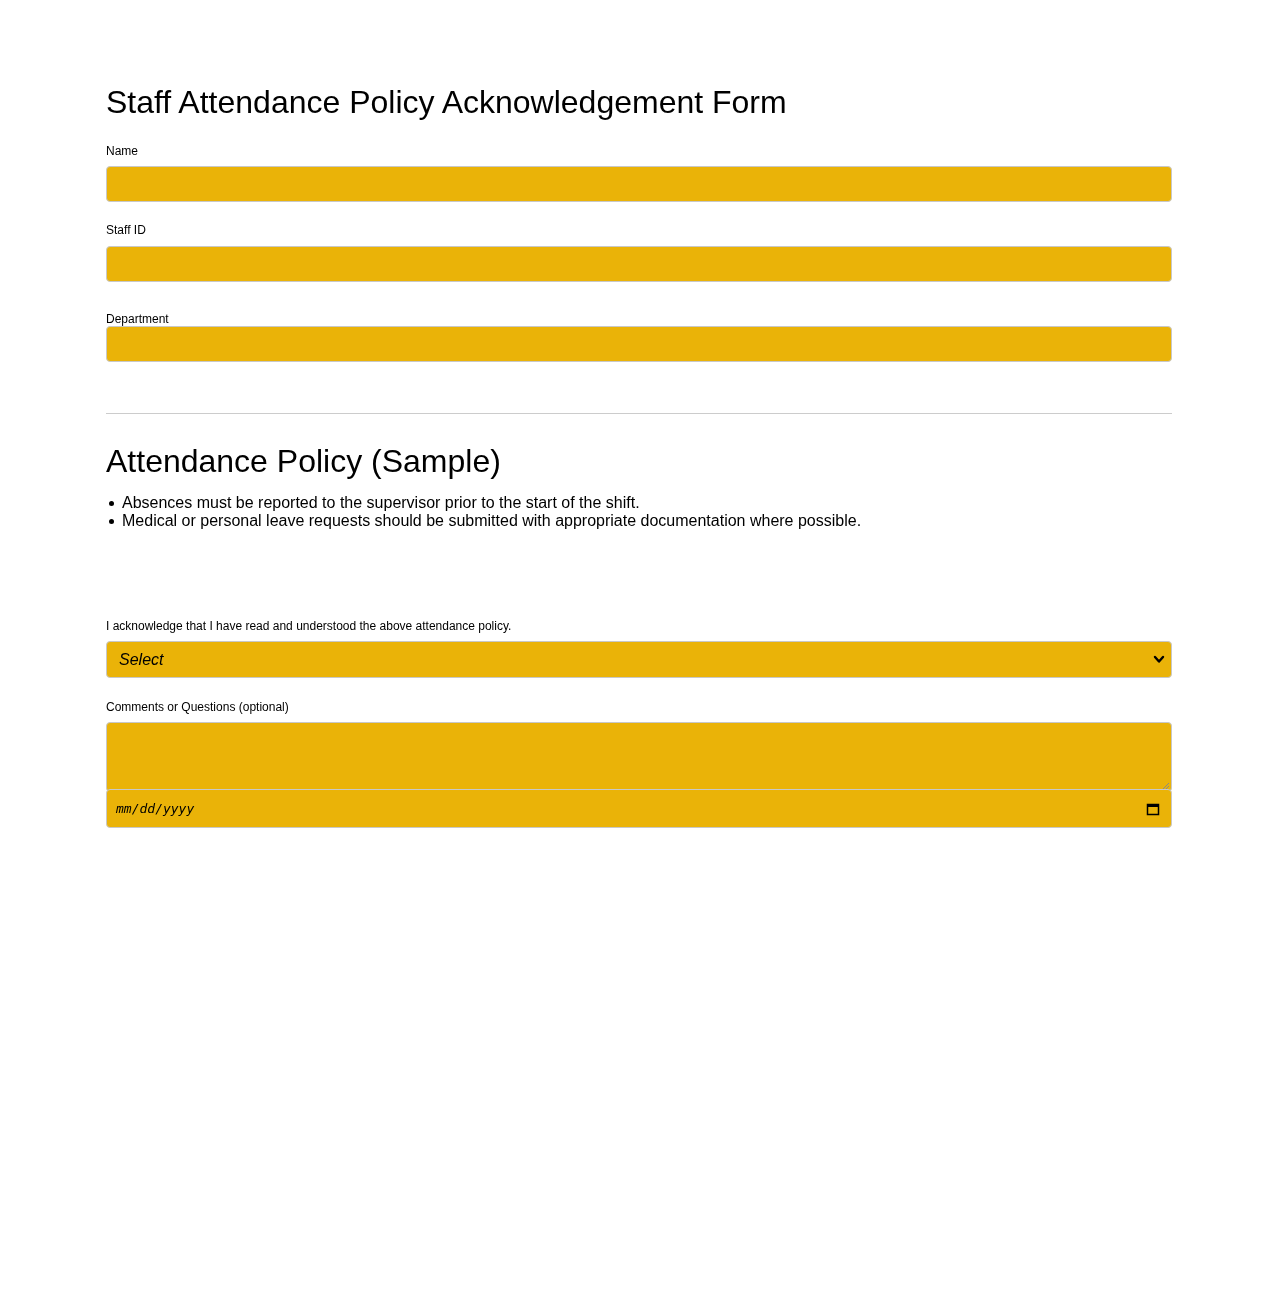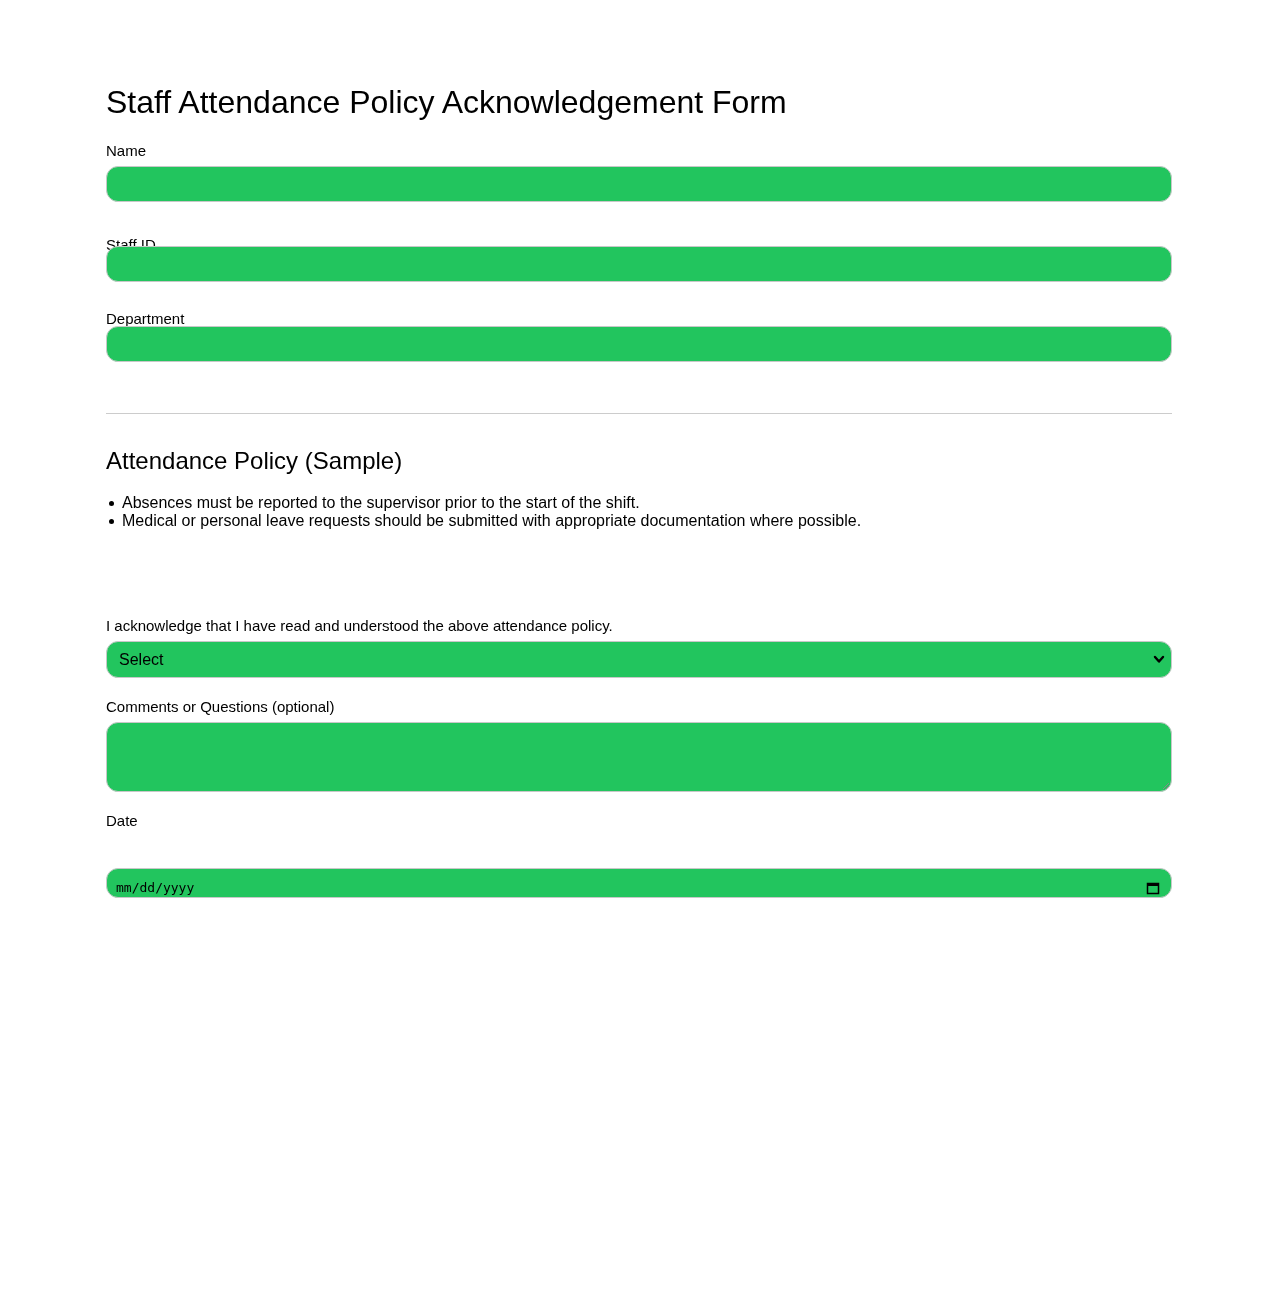--- a/index.html
+++ b/index.html
@@ -7,65 +7,65 @@
       width: 1278px; height: 1300px;
       font-family: "Liberation Sans", sans-serif;
       color: #000;
       font-size: 16px;
     }
     .container { position: absolute; left: 106px; top: 0; width: 1066px; }
     h1 {
       position: absolute; top: 83px; left: 0; margin: 0;
       font-size: 32px; font-weight: normal; line-height: 38px; white-space: nowrap;
     }
-    .label { position: absolute; left: 0; font-size: 15px; line-height: 18px; white-space: nowrap; }
+    .label { position: absolute; left: 0; font-size: 12px; line-height: 18px; white-space: nowrap; }
     .input {
       position: absolute; left: 0; width: 1066px; box-sizing: border-box;
-      border: 1px solid #c8c8c8; border-radius: 12px; background: #22c55e;
+      border: 1px solid #c8c8c8; border-radius: 4px; background: #eab308; font-style: italic;
     }
     .text-input { height: 36px; }
     hr.divider {
       position: absolute; left: 0; top: 413px; width: 1066px; margin: 0;
       border: 0; border-top: 1px solid #cccccc;
     }
     h2 {
       position: absolute; top: 447px; left: 0; margin: 0;
-      font-size: 24px; font-weight: normal; line-height: 28px; white-space: nowrap;
+      font-size: 32px; font-weight: normal; line-height: 28px; white-space: nowrap;
     }
     ul.policy {
       position: absolute; top: 494px; left: 0; margin: 0; padding: 0 0 0 16px;
       list-style: none; white-space: nowrap;
     }
     ul.policy li { position: relative; font-size: 16px; line-height: 18px; }
     ul.policy li::before {
       content: ""; position: absolute; left: -13px; top: 7px;
       width: 5px; height: 5px; border-radius: 50%; background: #000;
     }
     .select { top: 641px; height: 37px; }
     .select .value { position: absolute; left: 12px; top: 9px; font-size: 16px; line-height: 18px; }
     .select .chev { position: absolute; right: 6px; top: 13px; width: 12px; height: 10px; }
     .textarea { top: 722px; height: 70px; }
     .textarea .grip { position: absolute; right: 1px; bottom: 1px; width: 9px; height: 9px; }
-    .date { top: 868px; height: 30px; }
+    .date { top: 789px; height: 39px; }
     .date .value {
       position: absolute; left: 9px; top: 11px;
       font-family: "DejaVu Sans Mono", monospace; font-size: 13px; line-height: 16px; letter-spacing: 0px;
     }
     .date .cal { position: absolute; right: 11px; top: 12px; width: 14px; height: 14px; }
   </style>
 </head>
 <body>
 
 <div class="container">
   <h1>Staff Attendance Policy Acknowledgement Form</h1>
 
   <div class="label" style="top:142px;">Name</div>
   <div class="input text-input" style="top:166px;"></div>
 
-  <div class="label" style="top:236px;">Staff ID</div>
+  <div class="label" style="top:221px;">Staff ID</div>
   <div class="input text-input" style="top:246px;"></div>
 
   <div class="label" style="top:310px;">Department</div>
   <div class="input text-input" style="top:326px;"></div>
 
   <hr class="divider">
 
   <h2>Attendance Policy (Sample)</h2>
 
   <ul class="policy">

